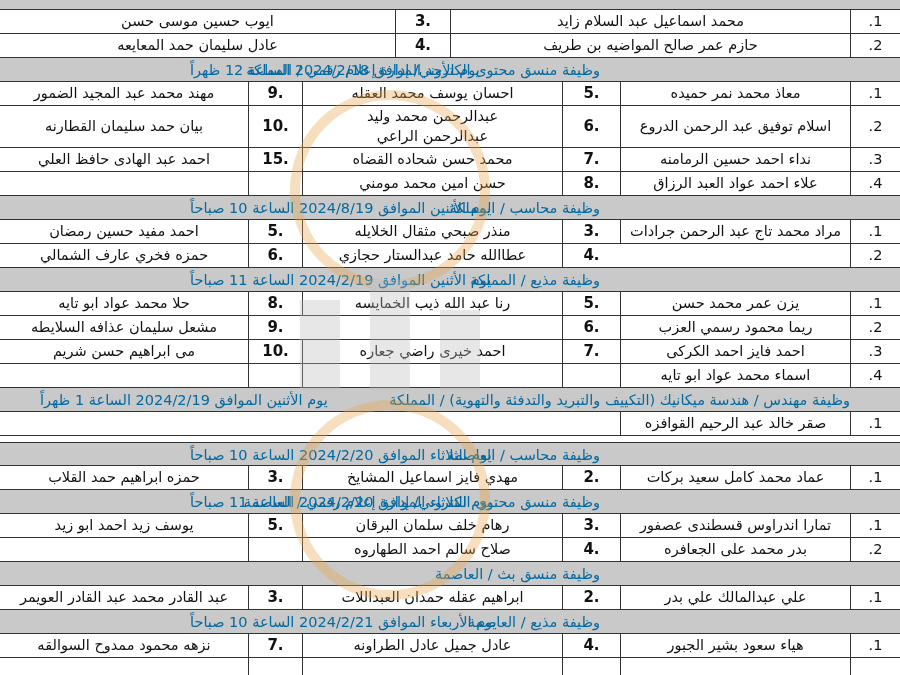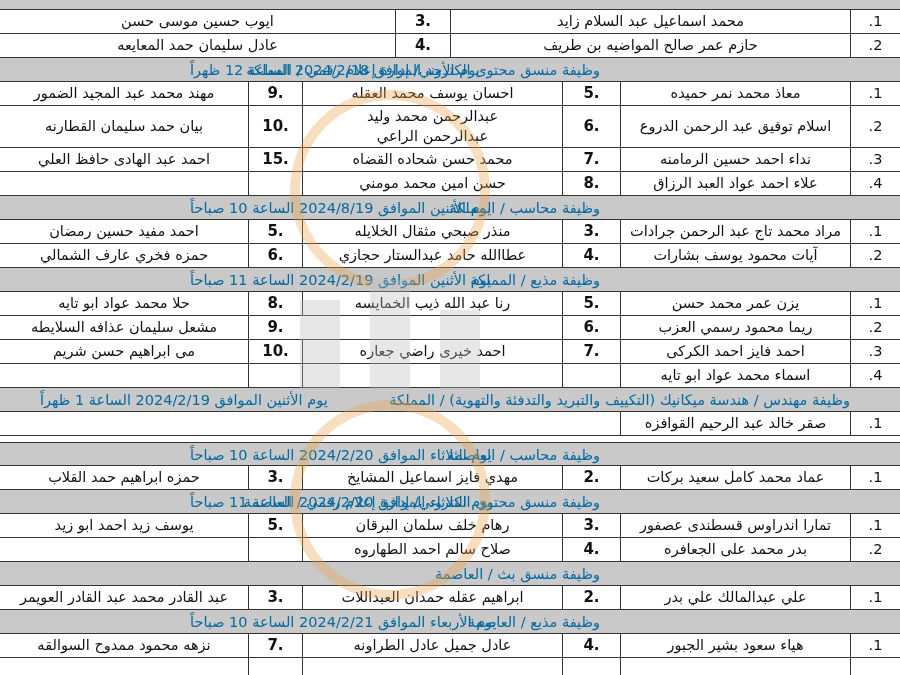--- a/index.html
+++ b/index.html
@@ -105,21 +105,20 @@
   <div class="row r-std">
     <div class="cell c-num1 n1">1.</div>
     <div class="cell c-name1">مراد محمد تاج عبد الرحمن جرادات</div>
     <div class="cell c-num2 num">3.</div>
     <div class="cell c-name2">منذر صبحي مثقال الخلايله</div>
     <div class="cell c-num3 num">5.</div>
     <div class="cell c-name3">احمد مفيد حسين رمضان</div>
   </div>
   <div class="row r-std">
     <div class="cell c-num1 n1">2.</div>
-    <div class="cell c-name1">آيات محمود يوسف بشارات</div>
     <div class="cell c-num2 num">4.</div>
     <div class="cell c-name2">عطاالله حامد عبدالستار حجازي</div>
     <div class="cell c-num3 num">6.</div>
     <div class="cell c-name3">حمزه فخري عارف الشمالي</div>
   </div>
 
   <div class="row hdr">
     <span class="job">وظيفة مذيع / المملكة</span>
     <span class="when">يوم الأثنين الموافق 2024/2/19 الساعة 11 صباحاً</span>
   </div>

